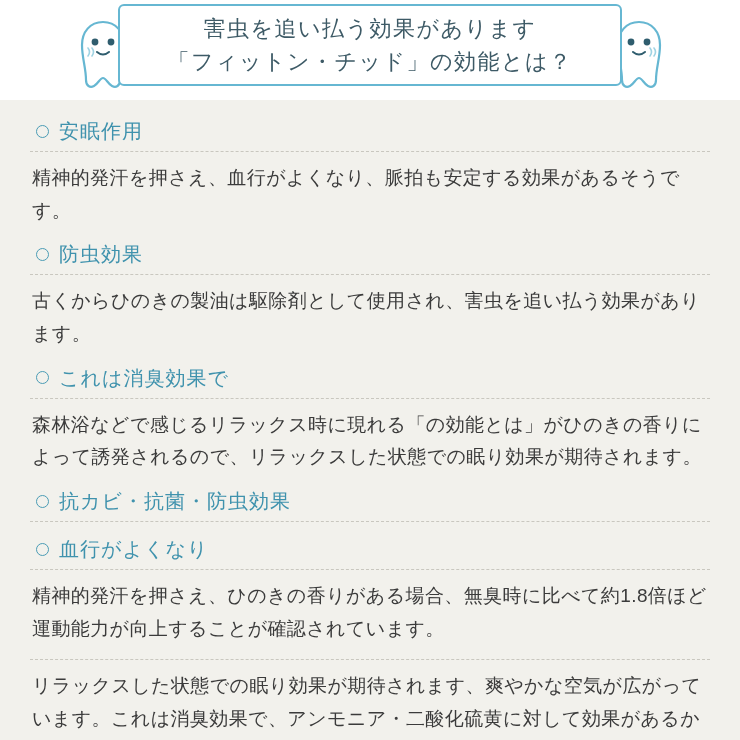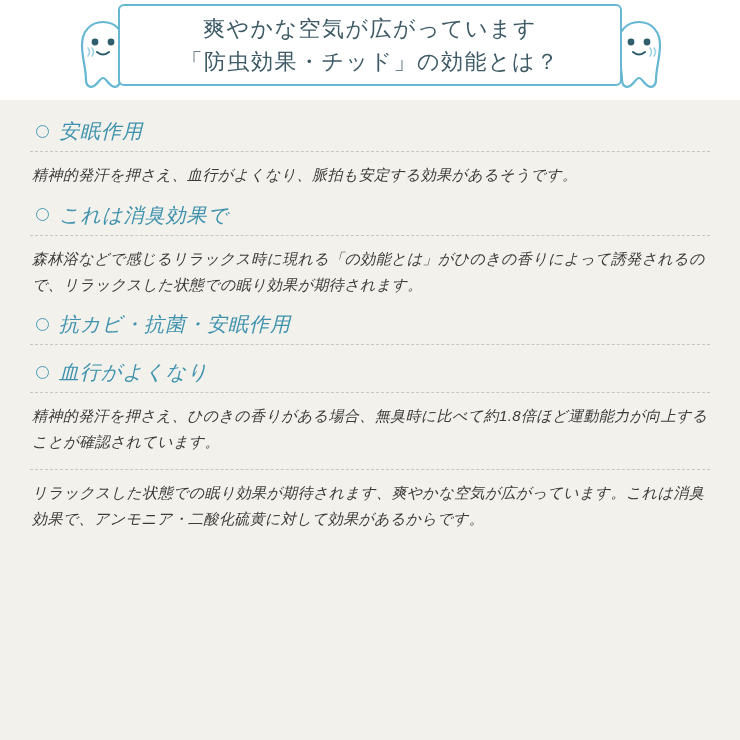--- a/index.html
+++ b/index.html
@@ -68,21 +68,20 @@
     position: absolute;
     left: 0;
     top: 100px;
     width: 740px;
     padding: 18px 30px 0 30px;
     box-sizing: border-box;
   }
 
   .section {
     margin-bottom: 14px;
-    font-style: italic;
   }
 
   .sec-title {
     font-size: 20px;
     color: #3f92ad;
     letter-spacing: 1px;
     padding: 0 0 7px 6px;
     display: flex;
     align-items: center;
     line-height: 1.3;
@@ -99,21 +98,21 @@
   }
 
   .divider {
     border: none;
     border-top: 1.5px dashed #c9c7bf;
     margin: 0 0 10px 0;
     height: 0;
   }
 
   .sec-body {
-    font-size: 15px;
+    font-size: 19px;
     line-height: 1.72;
     color: #3b3b3b;
     letter-spacing: 0.4px;
     padding-left: 2px;
   }
 </style>
 </head>
 <body>
 
 <div class="page">
@@ -136,50 +135,58 @@
         <path d="M31 4 C18 4 10 14 10 27 C10 40 14 50 14 62 C14 68 18 70 22 68 C26 66 28 60 31 60 C34 60 36 66 40 68 C44 70 48 68 48 62 C48 50 52 40 52 27 C52 14 44 4 31 4 Z" fill="#ffffff" stroke="#66b7d2" stroke-width="2.2" stroke-linejoin="round"></path>
         <circle cx="23" cy="24" r="3.4" fill="#2f5d6e"></circle>
         <circle cx="39" cy="24" r="3.4" fill="#2f5d6e"></circle>
         <path d="M25 34 Q31 39 37 34" fill="none" stroke="#2f5d6e" stroke-width="2" stroke-linecap="round"></path>
         <path d="M42 30 q3 4 0 8" fill="none" stroke="#9fd3e3" stroke-width="1.6" stroke-linecap="round"></path>
         <path d="M46 30 q3 4 0 8" fill="none" stroke="#9fd3e3" stroke-width="1.6" stroke-linecap="round"></path>
       </svg>
     </span>
 
     <div class="banner">
-      <div class="banner-line">爽やかな空気が広がっています</div>
-      <div class="banner-line">「防虫効果・チッド」の効能とは？</div>
+      <div class="banner-line">害虫を追い払う効果があります</div>
+      <div class="banner-line">「フィットン・チッド」の効能とは？</div>
     </div>
   </div>
 
   <div class="content">
 
     <div class="section">
       <div class="sec-title">
         <span class="circle-bullet"></span>
         <span>安眠作用</span>
       </div>
       <hr class="divider">
       <div class="sec-body">精神的発汗を押さえ、血行がよくなり、脈拍も安定する効果があるそうです。</div>
     </div>
 
+    <div class="section">
+      <div class="sec-title">
+        <span class="circle-bullet"></span>
+        <span>防虫効果</span>
+      </div>
+      <hr class="divider">
+      <div class="sec-body">古くからひのきの製油は駆除剤として使用され、害虫を追い払う効果があります。</div>
+    </div>
 
     <div class="section">
       <div class="sec-title">
         <span class="circle-bullet"></span>
         <span>これは消臭効果で</span>
       </div>
       <hr class="divider">
       <div class="sec-body">森林浴などで感じるリラックス時に現れる「の効能とは」がひのきの香りによって誘発されるので、リラックスした状態での眠り効果が期待されます。</div>
     </div>
 
     <div class="section">
       <div class="sec-title">
         <span class="circle-bullet"></span>
-        <span>抗カビ・抗菌・安眠作用</span>
+        <span>抗カビ・抗菌・防虫効果</span>
       </div>
       <hr class="divider">
     </div>
 
     <div class="section">
       <div class="sec-title">
         <span class="circle-bullet"></span>
         <span>血行がよくなり</span>
       </div>
       <hr class="divider">

